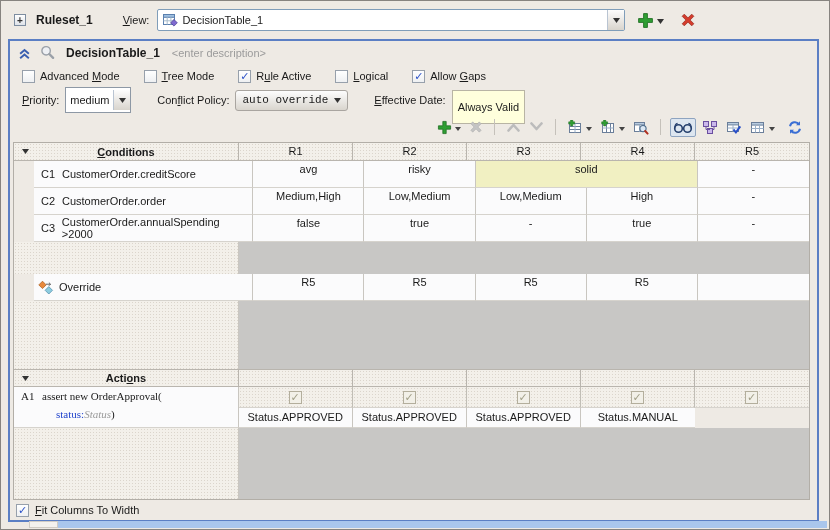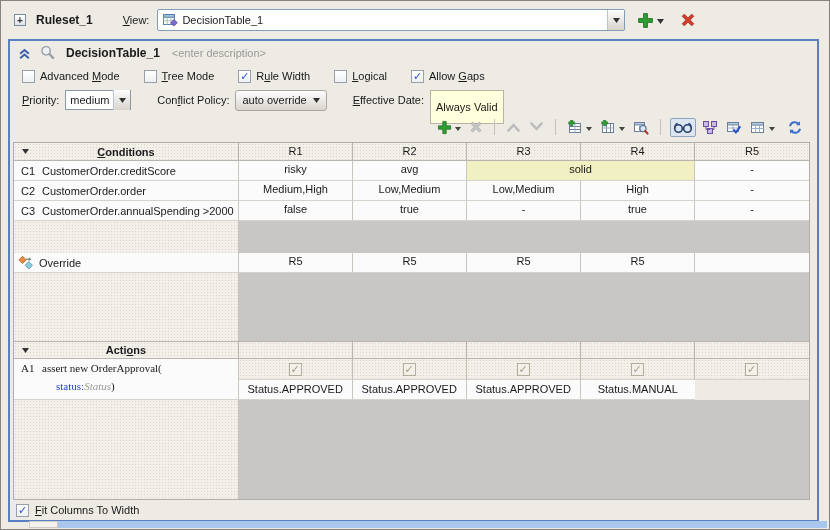--- a/index.html
+++ b/index.html
@@ -29,23 +29,23 @@
   .check-row { height:22px; display:flex; align-items:center; padding-left:12px; }
   .cb-group { display:flex; align-items:center; margin-right:24px; }
   .cbx { width:13px; height:13px; border:1px solid #97a0ab; background:linear-gradient(#ffffff,#eef0f2); display:inline-flex; align-items:center; justify-content:center; }
   .cbx.checked::after { content:"✓"; color:#2a50c8; font-weight:bold; font-size:11px; line-height:10px; }
   .cbx.dim { border:1px solid #b3ae9c; background:#f2f0e8; width:13px; height:13px; }
   .cbx.dim.checked::after { color:#a09e86; }
   .cb-group label { margin-left:5px; }
 
   .controls-row { height:26px; display:flex; align-items:center; padding-left:12px; }
   .ctl-label { margin-right:6px; }
-  .combo-sm { height:20px; background:#fff; border:1px solid #8d98a5; display:flex; align-items:center; }
+  .combo-sm { height:26px; background:#fff; border:1px solid #8d98a5; display:flex; align-items:center; }
   .combo-sm .cb-text { padding:0 4px; flex:1; }
-  .dd-btn { height:21px; border:1px solid #a9a5a0; border-radius:3px; background:linear-gradient(#fdfdfd,#d9d5ce); display:flex; align-items:center; padding:0 6px; }
+  .dd-btn { height:21px; border:1px solid #a9a5a0; border-radius:3px; background:linear-gradient(#fdfdfd,#d9d5ce); display:flex; align-items:center; padding:0 6px;font-family:Liberation Mono, monospace; }
   .dd-btn .cb-text { margin-right:6px; }
   .field-yellow { height:20px; background:#ffffdc; border:1px solid #b8b4a4; display:flex; align-items:center; padding:16px 5px;margin-top:13px; }
   .ctl-gap { width:26px; }
 
   
   .toolbar-row { height:28px; display:flex; align-items:center; justify-content:flex-end; padding-right:12px; }
   .t-btn { display:flex; align-items:center; padding:2px 2px; margin-left:4px; }
   .t-btn.toggled { border:1px solid #8ea4c0; background:#dde6f0; border-radius:2px; }
   .t-sep { width:1px; height:16px; background:#c5c1ba; margin:0 5px 0 9px; }
 
@@ -53,21 +53,21 @@
   .grid-wrap { flex:1; padding:1px 0 0 3px; display:flex; flex-direction:column; overflow:hidden; }
   .grid { width:797px; border:1px solid #b2aea7; display:flex; flex-direction:column; flex:1; }
   .trow { display:flex; }
   .speck { background-color:#f3f0ea; background-image:radial-gradient(rgba(175,165,150,.35) .7px, transparent .8px); background-size:3px 3px; }
   .sec-hdr { height:18px; border-bottom:1px solid #b9b5ae;justify-content:flex-end; }
   .sec-hdr .hleft { width:225px; display:flex; align-items:center; position:relative; border-right:1px solid #b9b5ae; font-weight:bold; }
   .sec-hdr .hleft .hicon { position:absolute; left:8px; display:flex; align-items:center; }
   .sec-hdr .hleft .htext { flex:1; text-align:center; }
   .hcell { width:114px; text-align:center; line-height:17px; border-right:1px solid #b9b5ae; }
   .hcell:last-child { border-right:none; }
-  .drow { height:20px; }
+  .drow { height:27px;margin-left:20px; }
   .dleft { width:225px; background:#fbfbfc; border-right:1px solid #c9c6c0; border-bottom:1px solid #d6d3cd; display:flex; align-items:center; }
   .rid { width:28px; padding-left:7px; }
   .dcell { width:114px; background:#fbfbfc; border-right:1px solid #c9c6c0; border-bottom:1px solid #d6d3cd; text-align:center; line-height:17px; }
   .dcell:last-child { border-right:none; }
   .dcell.merged { width:228px; background:#f1f0c2; }
   .fill-left { width:225px; border-right:1px solid #c9c6c0; }
   .fill-gray { width:571px; background:#c8c7c5; }
   .f1 { height:32px; } .f2 { height:68px; } .f3 { flex:1; }
   .sec-hdr.bordered-top { border-top:1px solid #b9b5ae; }
 
@@ -156,21 +156,21 @@
       <span class="cb-group">
         <span class="cbx"></span>
         <label><span>Advanced </span><u>M</u><span>ode</span></label>
       </span>
       <span class="cb-group">
         <span class="cbx"></span>
         <label><span></span><u>T</u><span>ree Mode</span></label>
       </span>
       <span class="cb-group">
         <span class="cbx checked"></span>
-        <label><span>R</span><u>u</u><span>le Width</span></label>
+        <label><span>R</span><u>u</u><span>le Active</span></label>
       </span>
       <span class="cb-group">
         <span class="cbx"></span>
         <label><span></span><u>L</u><span>ogical</span></label>
       </span>
       <span class="cb-group">
         <span class="cbx checked"></span>
         <label><span>Allow </span><u>G</u><span>aps</span></label>
       </span>
     </div>
@@ -324,22 +324,22 @@
           <div class="hcell">R3</div>
           <div class="hcell">R4</div>
           <div class="hcell">R5</div>
         </div>
 
         <div class="trow drow">
           <div class="dleft">
             <span class="rid">C1</span>
             <span>CustomerOrder.creditScore</span>
           </div>
+          <div class="dcell">avg</div>
           <div class="dcell">risky</div>
-          <div class="dcell">avg</div>
           <div class="dcell merged">solid</div>
           <div class="dcell">-</div>
         </div>
 
         <div class="trow drow">
           <div class="dleft">
             <span class="rid">C2</span>
             <span>CustomerOrder.order</span>
           </div>
           <div class="dcell">Medium,High</div>

